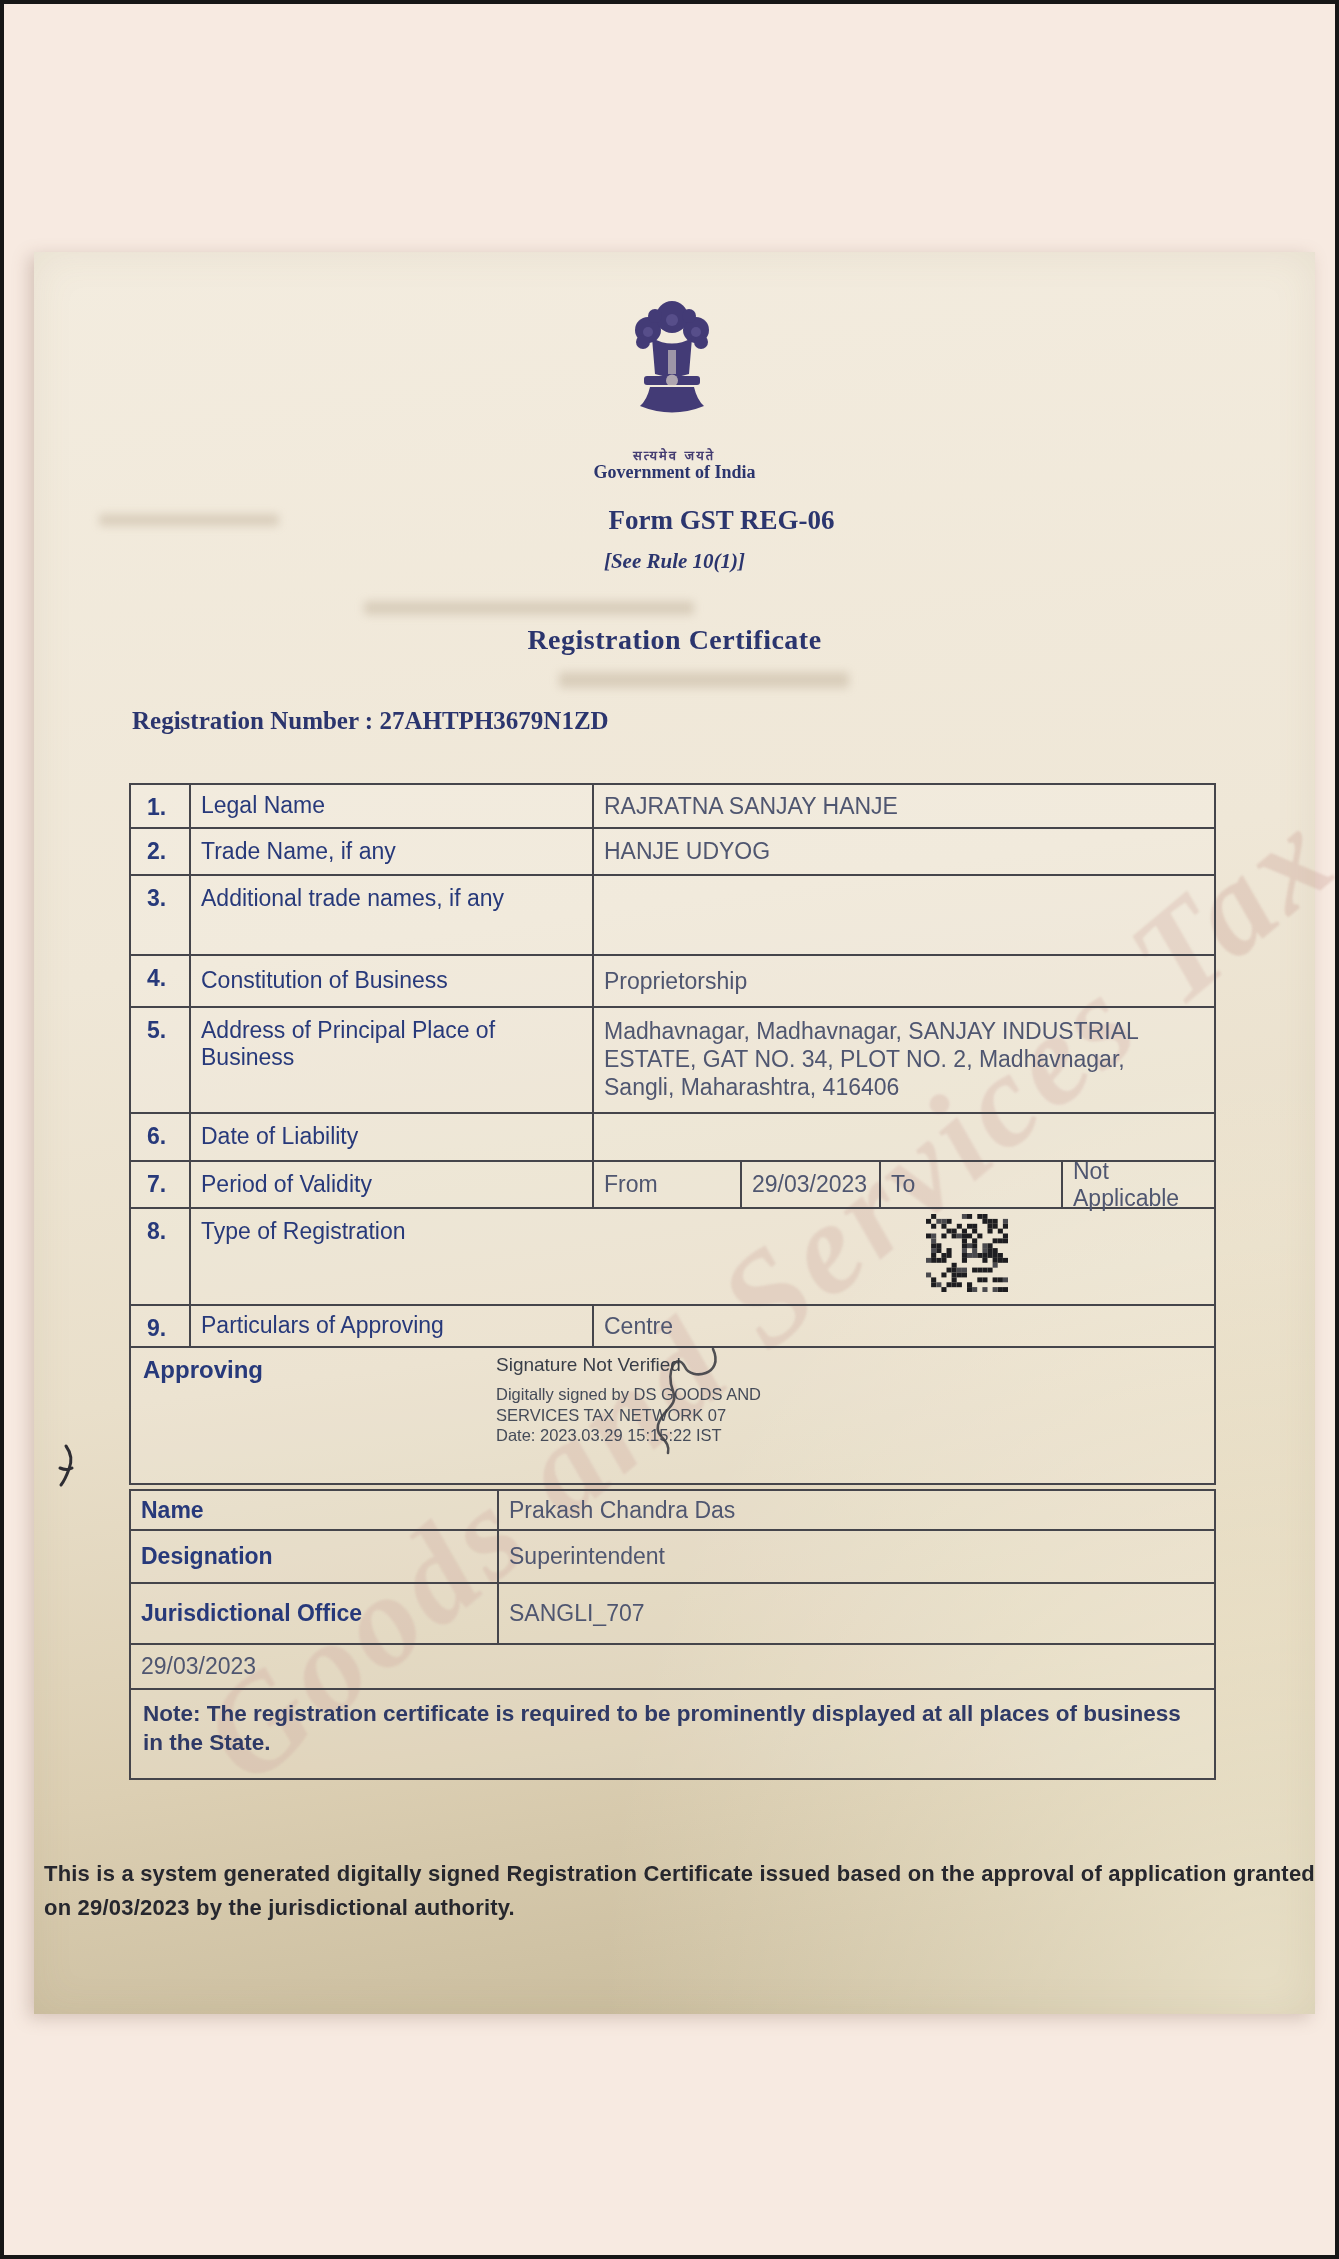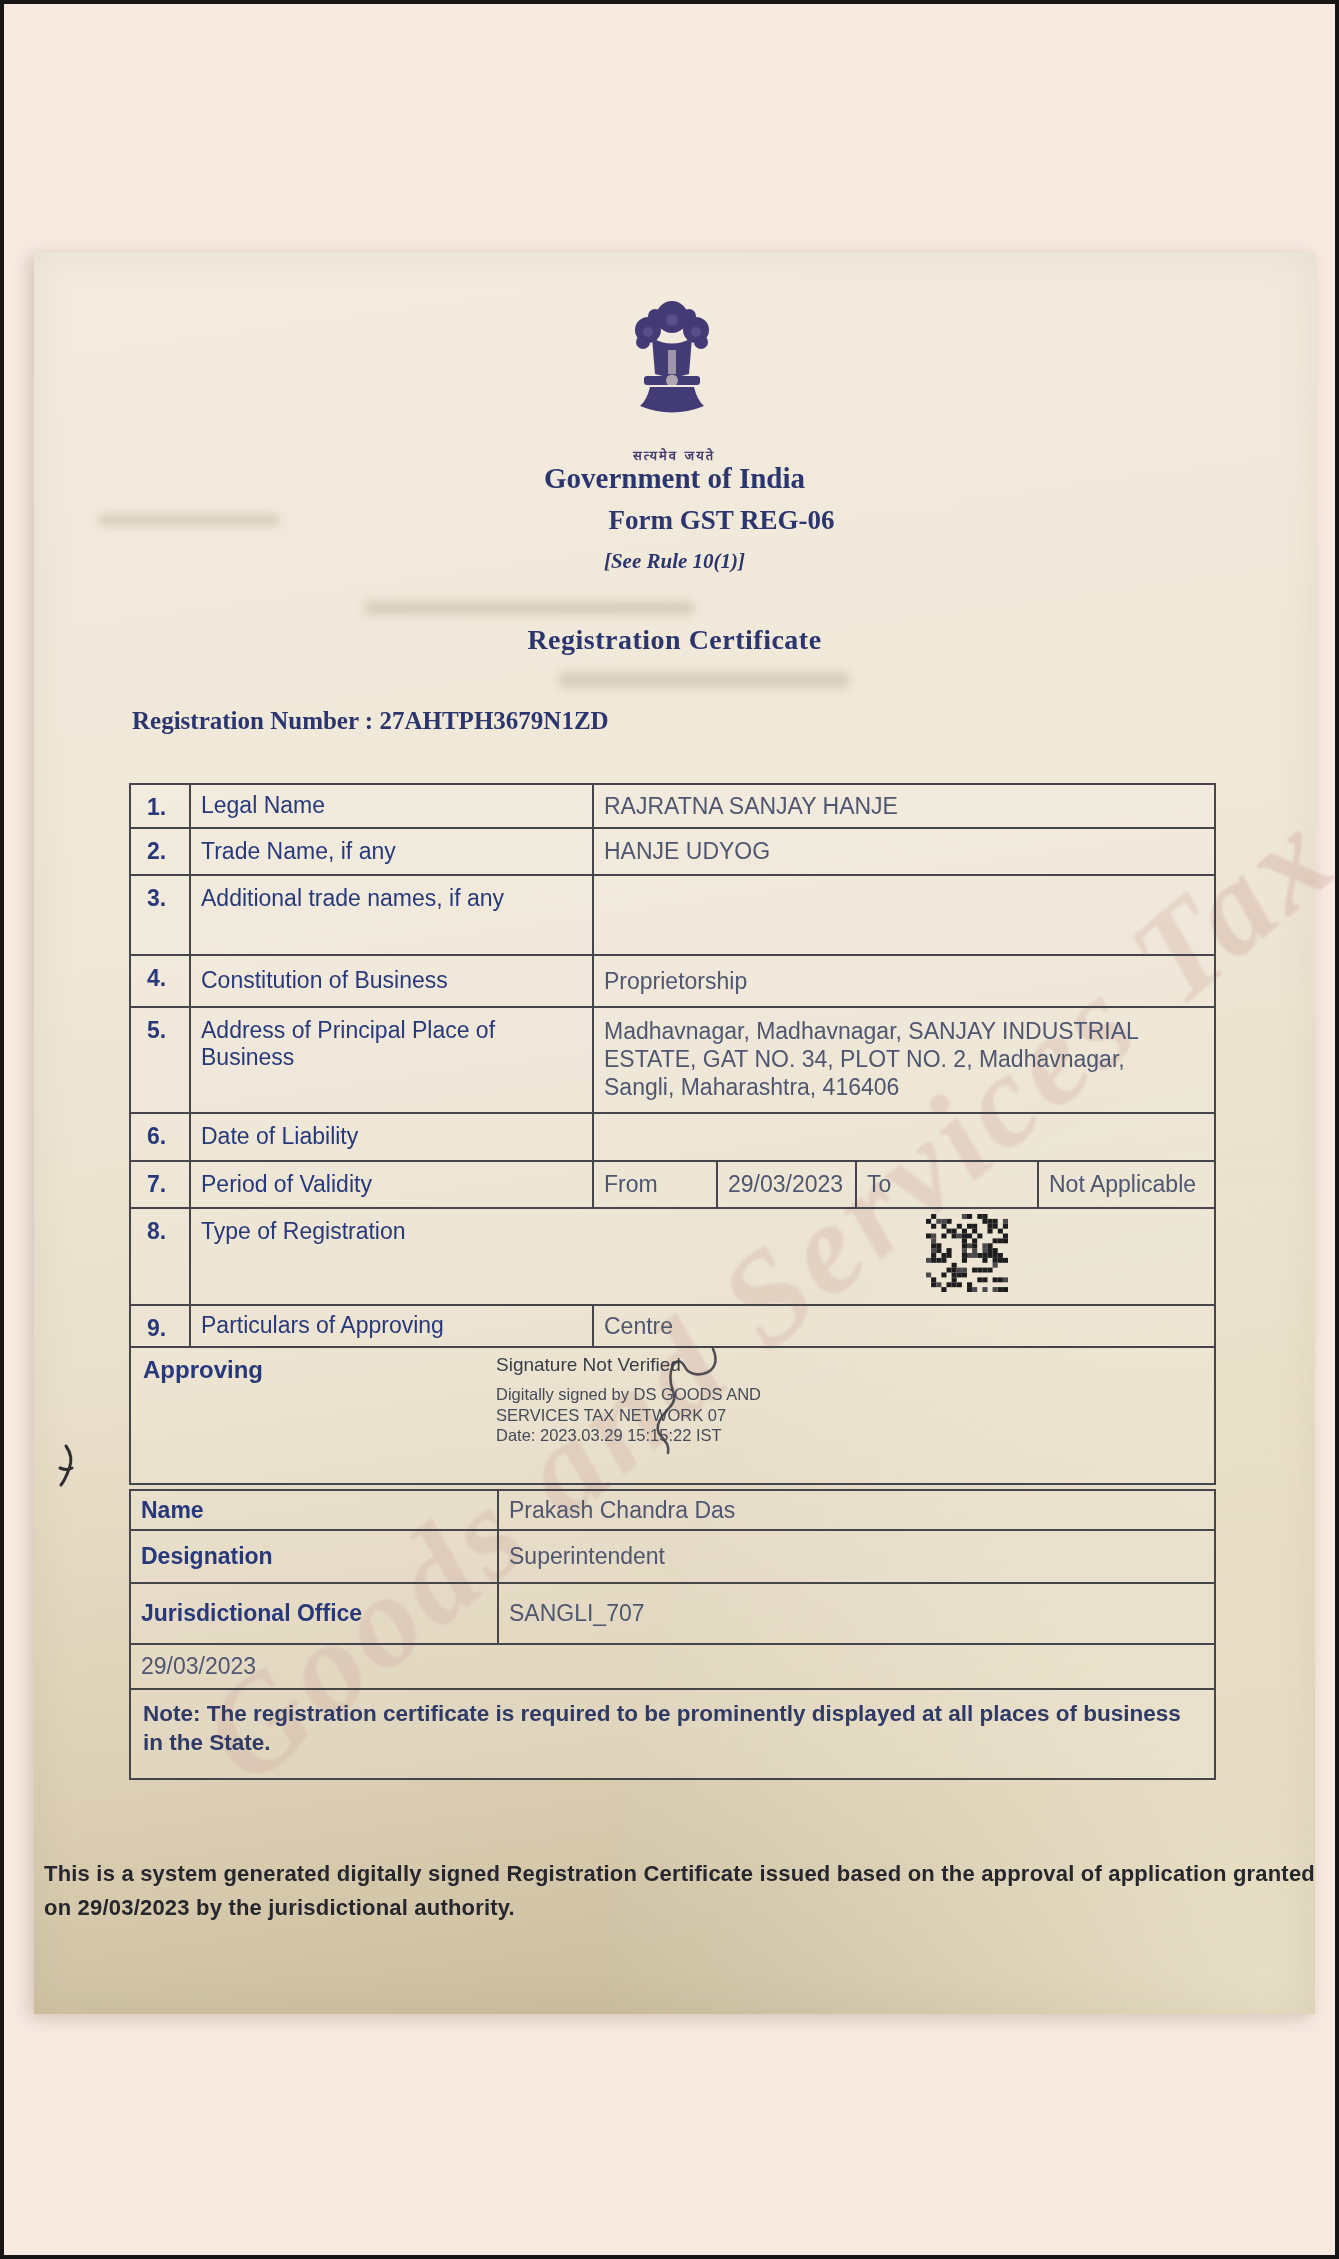--- a/index.html
+++ b/index.html
@@ -29,21 +29,21 @@
   }
   .ghost{position:absolute;background:rgba(167,146,118,0.30);filter:blur(4px);border-radius:4px;}
   .emblem{position:absolute;left:588px;top:38px;width:100px;height:150px;text-align:center;}
   .emblem-caption{
     position:absolute;left:510px;top:194px;width:260px;text-align:center;
     font-family:"DejaVu Sans", sans-serif;font-size:13px;font-weight:700;color:#443d72;
     letter-spacing:2px;filter:blur(0.4px);
   }
   .hdr{position:absolute;left:0;width:1281px;text-align:center;
     font-family:"Liberation Serif", serif;color:#2b356e;font-weight:700;}
-  .hdr-gov{top:210px;font-size:29px;}
+  .hdr-gov{top:210px;font-size:18px;}
   .hdr-form{top:253px;font-size:27px;margin-left:47px;}
   .hdr-rule{top:297px;font-size:21px;font-style:italic;font-weight:600;}
   .hdr-title{top:372px;font-size:28px;letter-spacing:0.5px;}
   .regline{position:absolute;left:98px;top:455px;
     font-family:"Liberation Serif", serif;font-size:25px;font-weight:700;color:#2b356e;}
   
   .tbl{position:absolute;left:95px;width:1087px;border:2px solid #45454b;box-sizing:border-box;
     background:rgba(255,255,255,0.14);}
   .tbl1{top:531px;}
   .tbl2{top:1237px;}
@@ -151,21 +151,21 @@
         </div>
       </div>
       <div class="trow" style="height: 48px;">
         <div class="cell c-num top">6.</div>
         <div class="cell c-label">Date of Liability</div>
         <div class="cell c-value"></div>
       </div>
       <div class="trow" style="height: 47px;">
         <div class="cell c-num top">7.</div>
         <div class="cell c-label">Period of Validity</div>
-        <div class="cell c-sub" style="width: 124px;">From</div>
+        <div class="cell c-sub" style="width: 148px;">From</div>
         <div class="cell c-sub" style="width: 139px;">29/03/2023</div>
         <div class="cell c-sub" style="width: 182px;">To</div>
         <div class="cell c-sub" style="width: 155px; flex: 1 1 0%;">Not Applicable</div>
       </div>
       <div class="trow" style="height: 97px;">
         <div class="cell c-num top">8.</div>
         <div class="cell c-label top">Type of Registration</div>
       </div>
       <div class="trow" style="height: 42px;">
         <div class="cell c-num top">9.</div>

